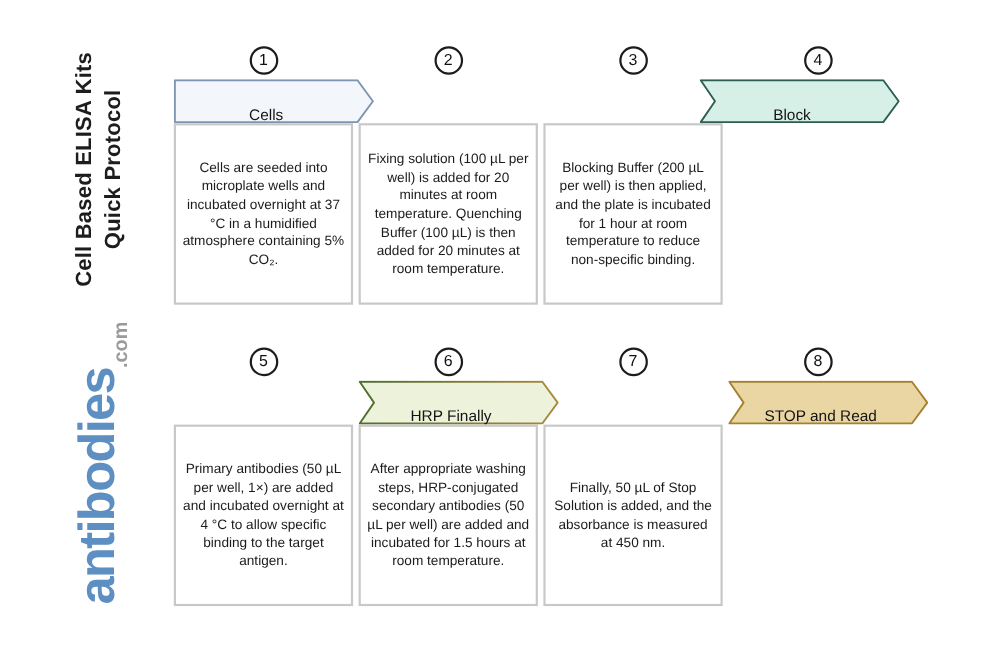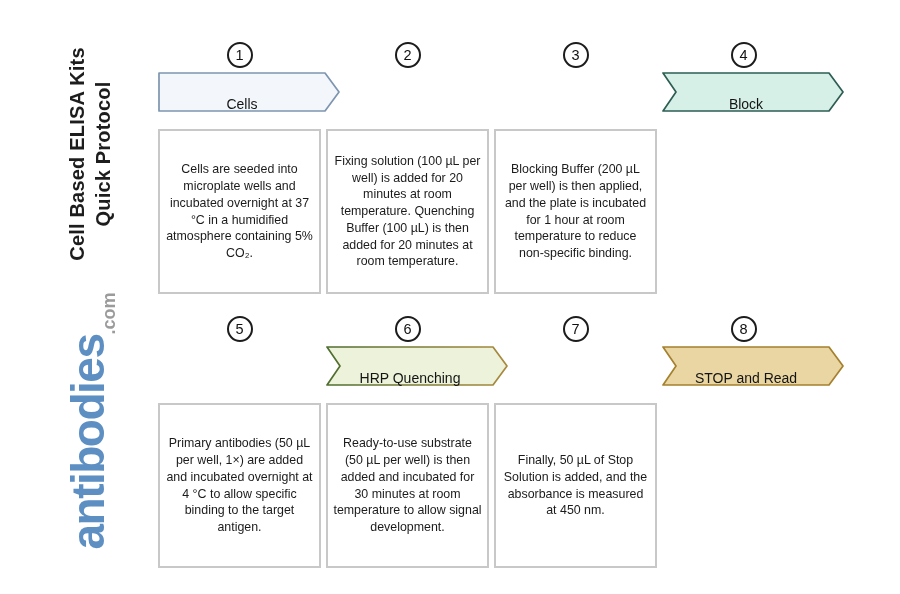--- a/index.html
+++ b/index.html
@@ -36,21 +36,21 @@
 
   .arrows { position:relative; height:40px; margin-top:4px; }
   .arrow-cell { position:absolute; top:0; width:182px; height:40px; }
   .arrow-cell svg { position:absolute; left:0; top:0; display:block; }
   .arrow-label {
     position:absolute; left:0; top:0; width:168px; height:40px;
     display:flex; align-items:center; justify-content:center;
     font-size:14px; color:#141414;margin-top:12px;
   }
 
-  .boxes { display:grid; grid-template-columns:repeat(4,163px); gap:5px; margin-top:17px; }
+  .boxes { display:grid; grid-template-columns:repeat(4,163px); gap:5px; margin-top:0; }
   .desc-box {
     height:165px; box-sizing:border-box; border:2px solid #c8c8c8; background:#ffffff;
     display:flex; align-items:center; justify-content:center;
     padding:6px 5px; text-align:center;
     font-size:12.4px; line-height:1.35; color:#1b1b1b;
   }
 </style>
 </head>
 <body>
 
@@ -75,21 +75,21 @@
       <div class="num-circle">4</div>
     </div>
 
     <div class="arrows">
       <div class="arrow-cell" style="left:0">
         <svg width="182" height="40" viewBox="0 0 182 40">
           <polygon points="1,1 167,1 181,20 167,39 1,39" stroke-width="1.7" stroke-linejoin="round" fill="#f3f7fb" stroke="#7d95b0"></polygon>
         </svg>
         <div class="arrow-label">Cells</div>
       </div>
-      <div class="arrow-cell" style="left:504px">
+      <div class="arrow-cell" style="left:478px">
         <svg width="182" height="40" viewBox="0 0 182 40">
           <polygon points="1,1 167,1 181,20 167,39 1,39 14,20" stroke-width="1.7" stroke-linejoin="round" fill="#d7f0e7" stroke="#2d5d53"></polygon>
         </svg>
         <div class="arrow-label">Block</div>
       </div>
     </div>
 
     <div class="boxes">
       <div class="desc-box">Cells are seeded into microplate wells and incubated overnight at 37 °C in a humidified atmosphere containing 5% CO₂.</div>
       <div class="desc-box">Fixing solution (100 µL per well) is added for 20 minutes at room temperature. Quenching Buffer (100 µL) is then added for 20 minutes at room temperature.</div>
@@ -110,30 +110,30 @@
       <div class="arrow-cell" style="left:168px">
         <svg width="182" height="40" viewBox="0 0 182 40">
           <defs>
             <linearGradient id="hrpGrad" x1="0" y1="0" x2="1" y2="0">
               <stop offset="0" stop-color="#4e6d2f"></stop>
               <stop offset="1" stop-color="#aa8a3d"></stop>
             </linearGradient>
           </defs>
           <polygon points="1,1 167,1 181,20 167,39 1,39 14,20" stroke-width="1.7" stroke-linejoin="round" stroke="url(#hrpGrad)" fill="#ecf3da"></polygon>
         </svg>
-        <div class="arrow-label">HRP Quenching</div>
+        <div class="arrow-label">HRP Finally</div>
       </div>
       <div class="arrow-cell" style="left:504px">
         <svg width="182" height="40" viewBox="0 0 182 40">
           <polygon points="1,1 167,1 181,20 167,39 1,39 14,20" stroke-width="1.7" stroke-linejoin="round" fill="#e9d6a3" stroke="#a5802e"></polygon>
         </svg>
         <div class="arrow-label">STOP and Read</div>
       </div>
     </div>
 
     <div class="boxes">
       <div class="desc-box">Primary antibodies (50 µL per well, 1×) are added and incubated overnight at 4 °C to allow specific binding to the target antigen.</div>
-      <div class="desc-box">Ready-to-use substrate (50 µL per well) is then added and incubated for 30 minutes at room temperature to allow signal development.</div>
+      <div class="desc-box">After appropriate washing steps, HRP-conjugated secondary antibodies (50 µL per well) are added and incubated for 1.5 hours at room temperature.</div>
       <div class="desc-box">Finally, 50 µL of Stop Solution is added, and the absorbance is measured at 450 nm.</div>
     </div>
   </div>
 
 </div>
 
 </body></html>

